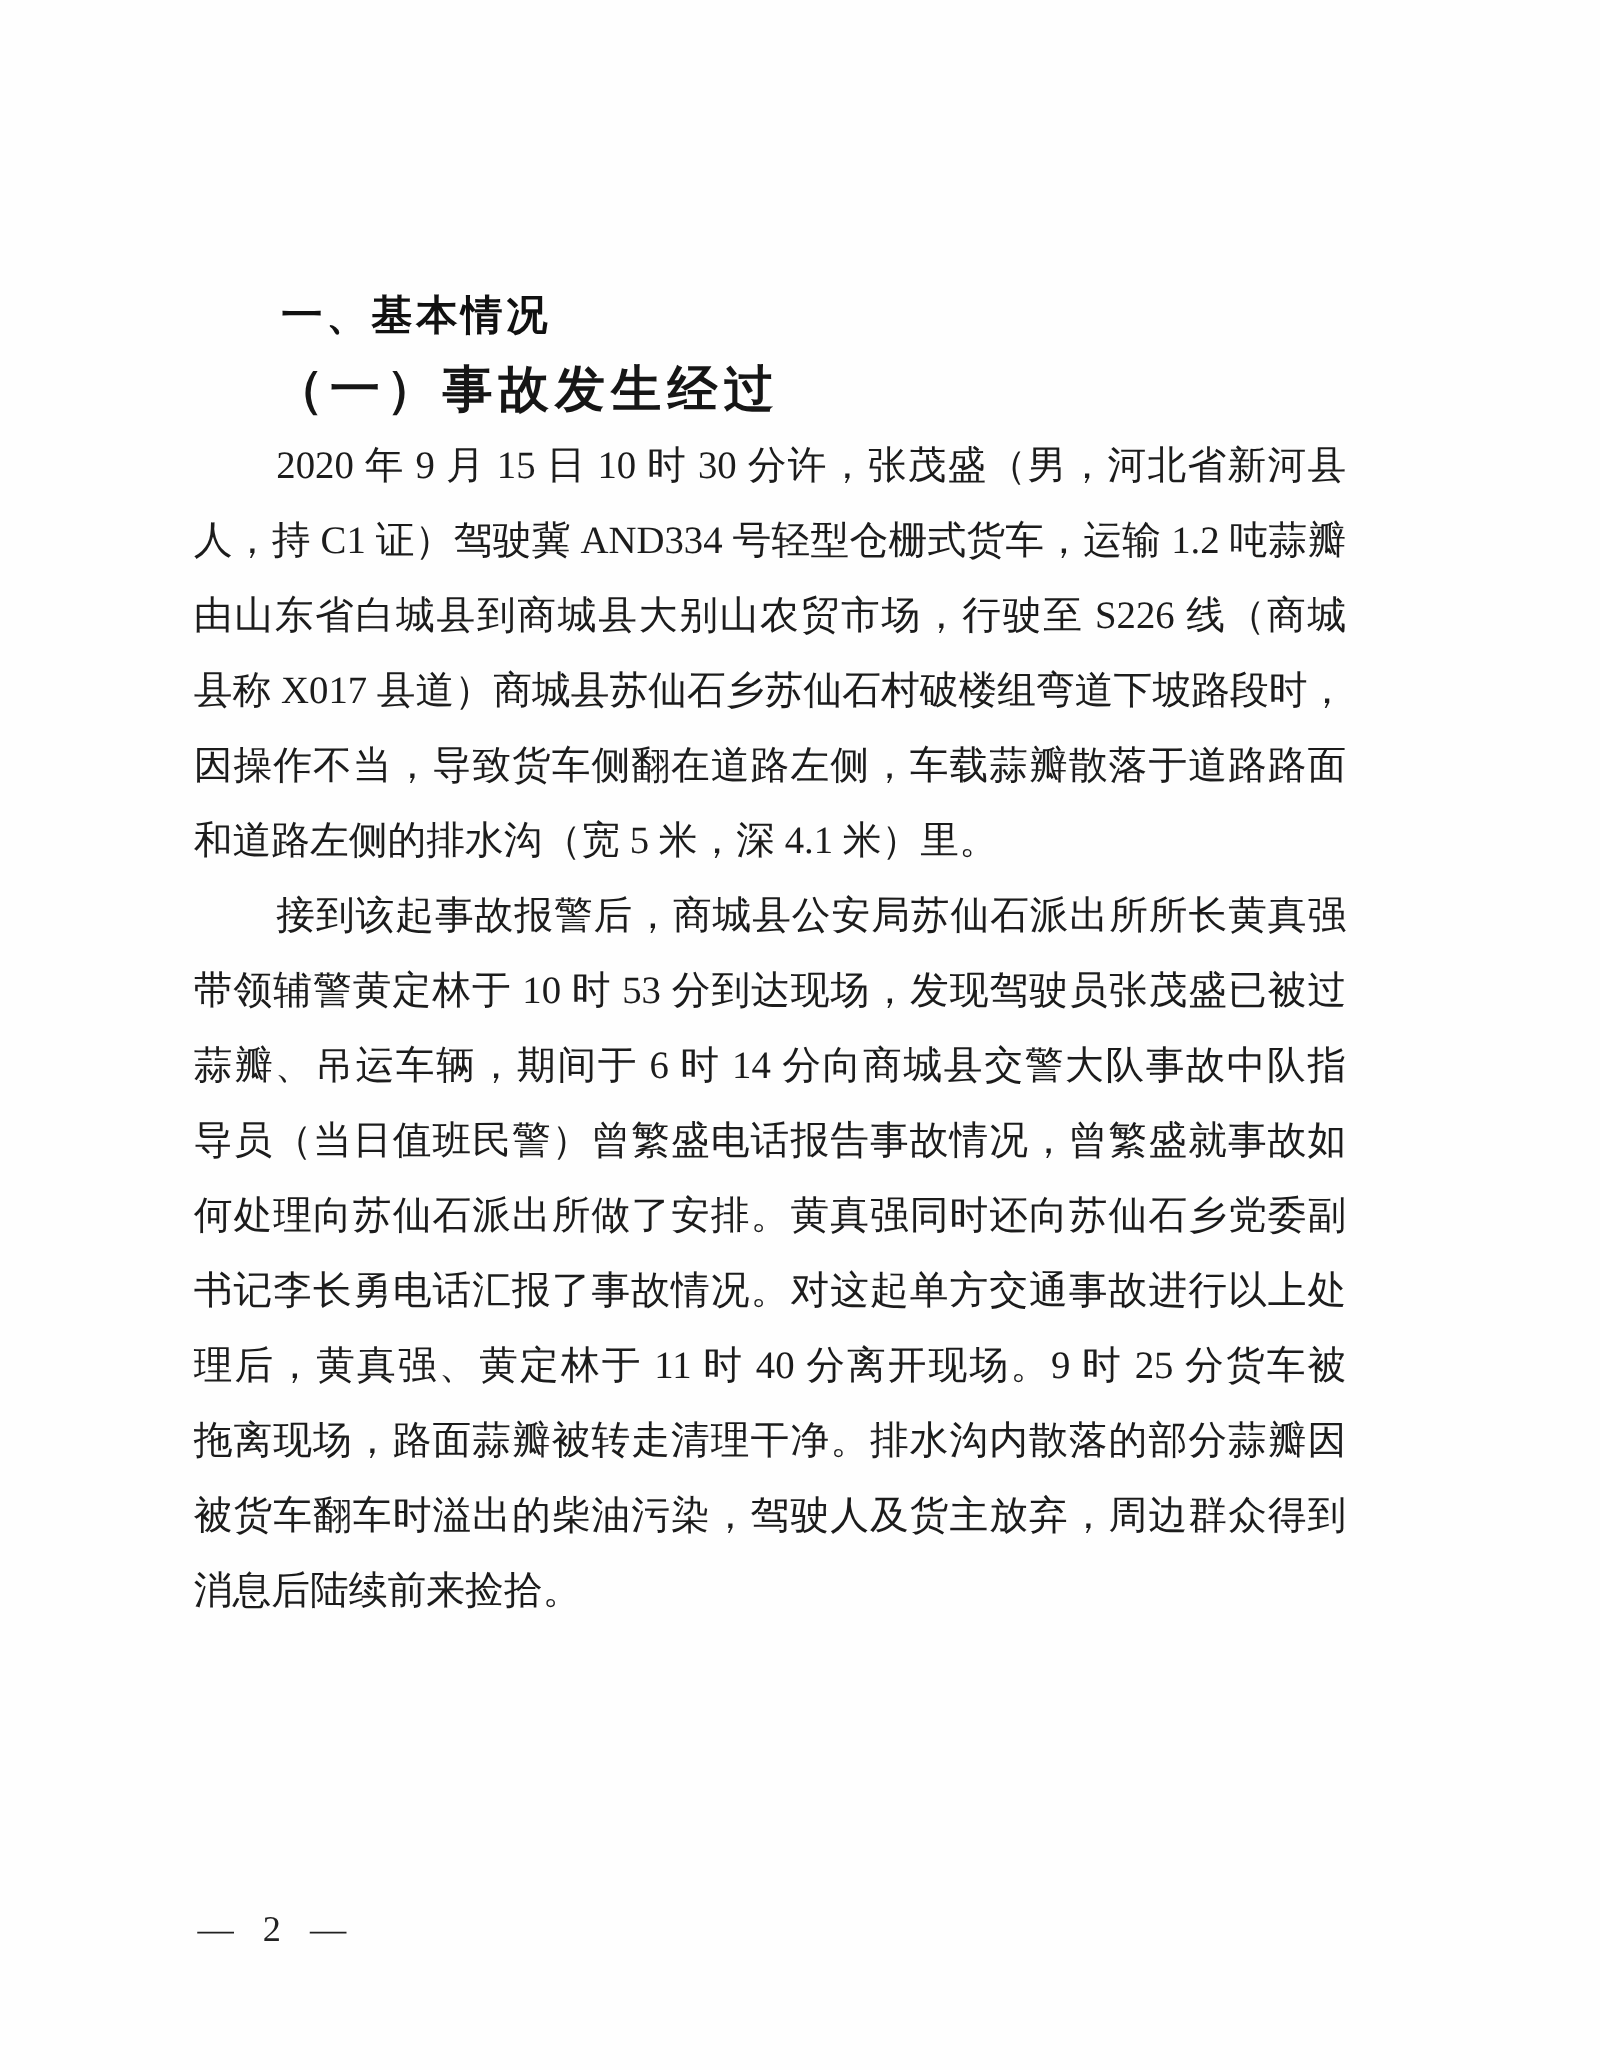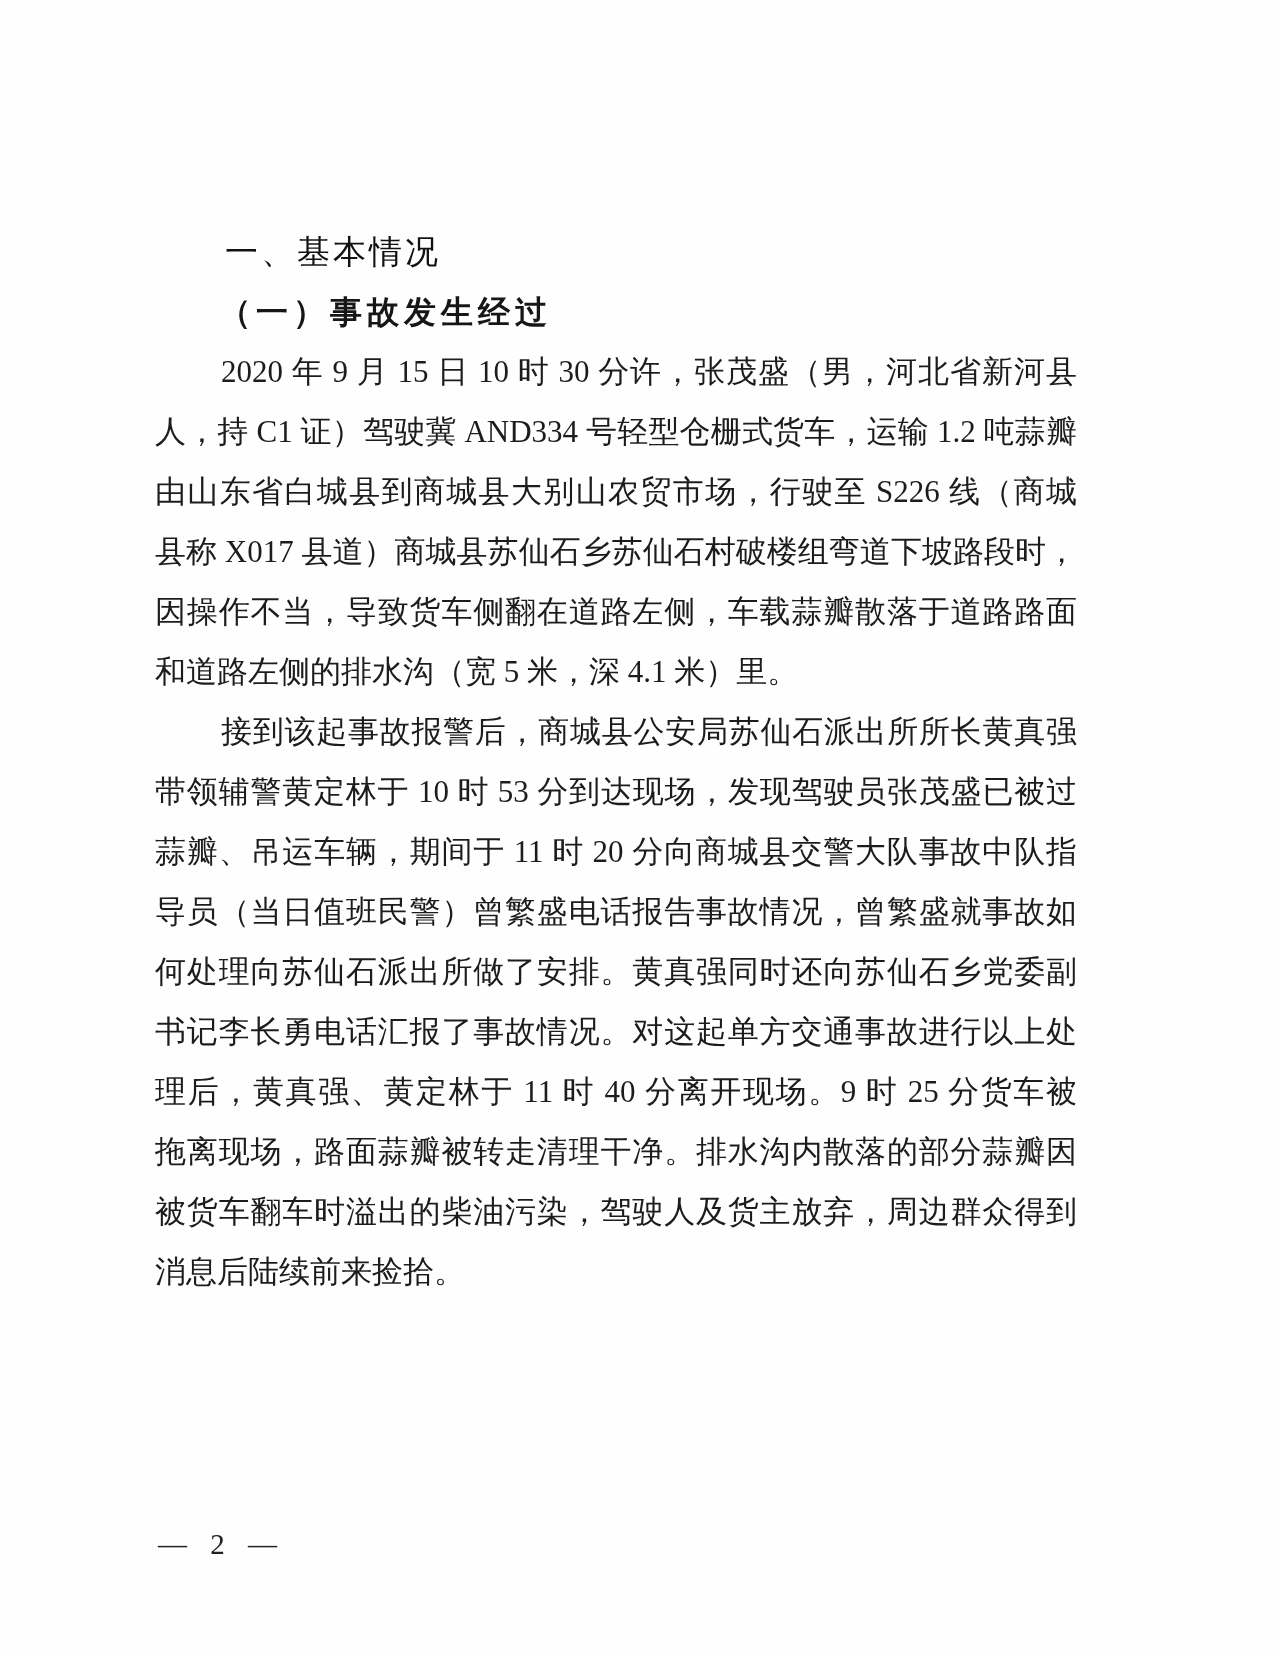--- a/index.html
+++ b/index.html
@@ -25,33 +25,33 @@
 
   .doc-content {
     position: absolute;
     left: 155px;
     top: 222px;
     width: 922px;
   }
 
   .section-heading {
     font-family: "Liberation Sans", "DejaVu Sans", sans-serif;
-    font-weight: normal;
+    font-weight: bold;
     font-size: 33px;
     line-height: 60px;
     height: 60px;
     padding-left: 70px;
     letter-spacing: 3px;
     color: #111;
   }
 
   .subsection-heading {
     font-family: "Liberation Serif", "DejaVu Serif", serif;
     font-weight: bold;
-    font-size: 32px;
+    font-size: 40px;
     line-height: 60px;
     height: 60px;
     padding-left: 64px;
     letter-spacing: 5px;
     color: #161616;
   }
 
   .para .line {
     font-size: 31px;
     line-height: 60px;
@@ -96,21 +96,21 @@
       <div class="line">人，持 C1 证）驾驶冀 AND334 号轻型仓栅式货车，运输 1.2 吨蒜瓣</div>
       <div class="line">由山东省白城县到商城县大别山农贸市场，行驶至 S226 线（商城</div>
       <div class="line">县称 X017 县道）商城县苏仙石乡苏仙石村破楼组弯道下坡路段时，</div>
       <div class="line">因操作不当，导致货车侧翻在道路左侧，车载蒜瓣散落于道路路面</div>
       <div class="line para-end">和道路左侧的排水沟（宽 5 米，深 4.1 米）里。</div>
     </div>
 
     <div class="para">
       <div class="line indent">接到该起事故报警后，商城县公安局苏仙石派出所所长黄真强</div>
       <div class="line">带领辅警黄定林于 10 时 53 分到达现场，发现驾驶员张茂盛已被过</div>
-      <div class="line">蒜瓣、吊运车辆，期间于 11 时 20 分向商城县交警大队事故中队指</div>
+      <div class="line">蒜瓣、吊运车辆，期间于 6 时 14 分向商城县交警大队事故中队指</div>
       <div class="line">导员（当日值班民警）曾繁盛电话报告事故情况，曾繁盛就事故如</div>
       <div class="line">何处理向苏仙石派出所做了安排。黄真强同时还向苏仙石乡党委副</div>
       <div class="line">书记李长勇电话汇报了事故情况。对这起单方交通事故进行以上处</div>
       <div class="line">理后，黄真强、黄定林于 11 时 40 分离开现场。9 时 25 分货车被</div>
       <div class="line">拖离现场，路面蒜瓣被转走清理干净。排水沟内散落的部分蒜瓣因</div>
       <div class="line">被货车翻车时溢出的柴油污染，驾驶人及货主放弃，周边群众得到</div>
       <div class="line para-end">消息后陆续前来捡拾。</div>
     </div>
 
   </div>

